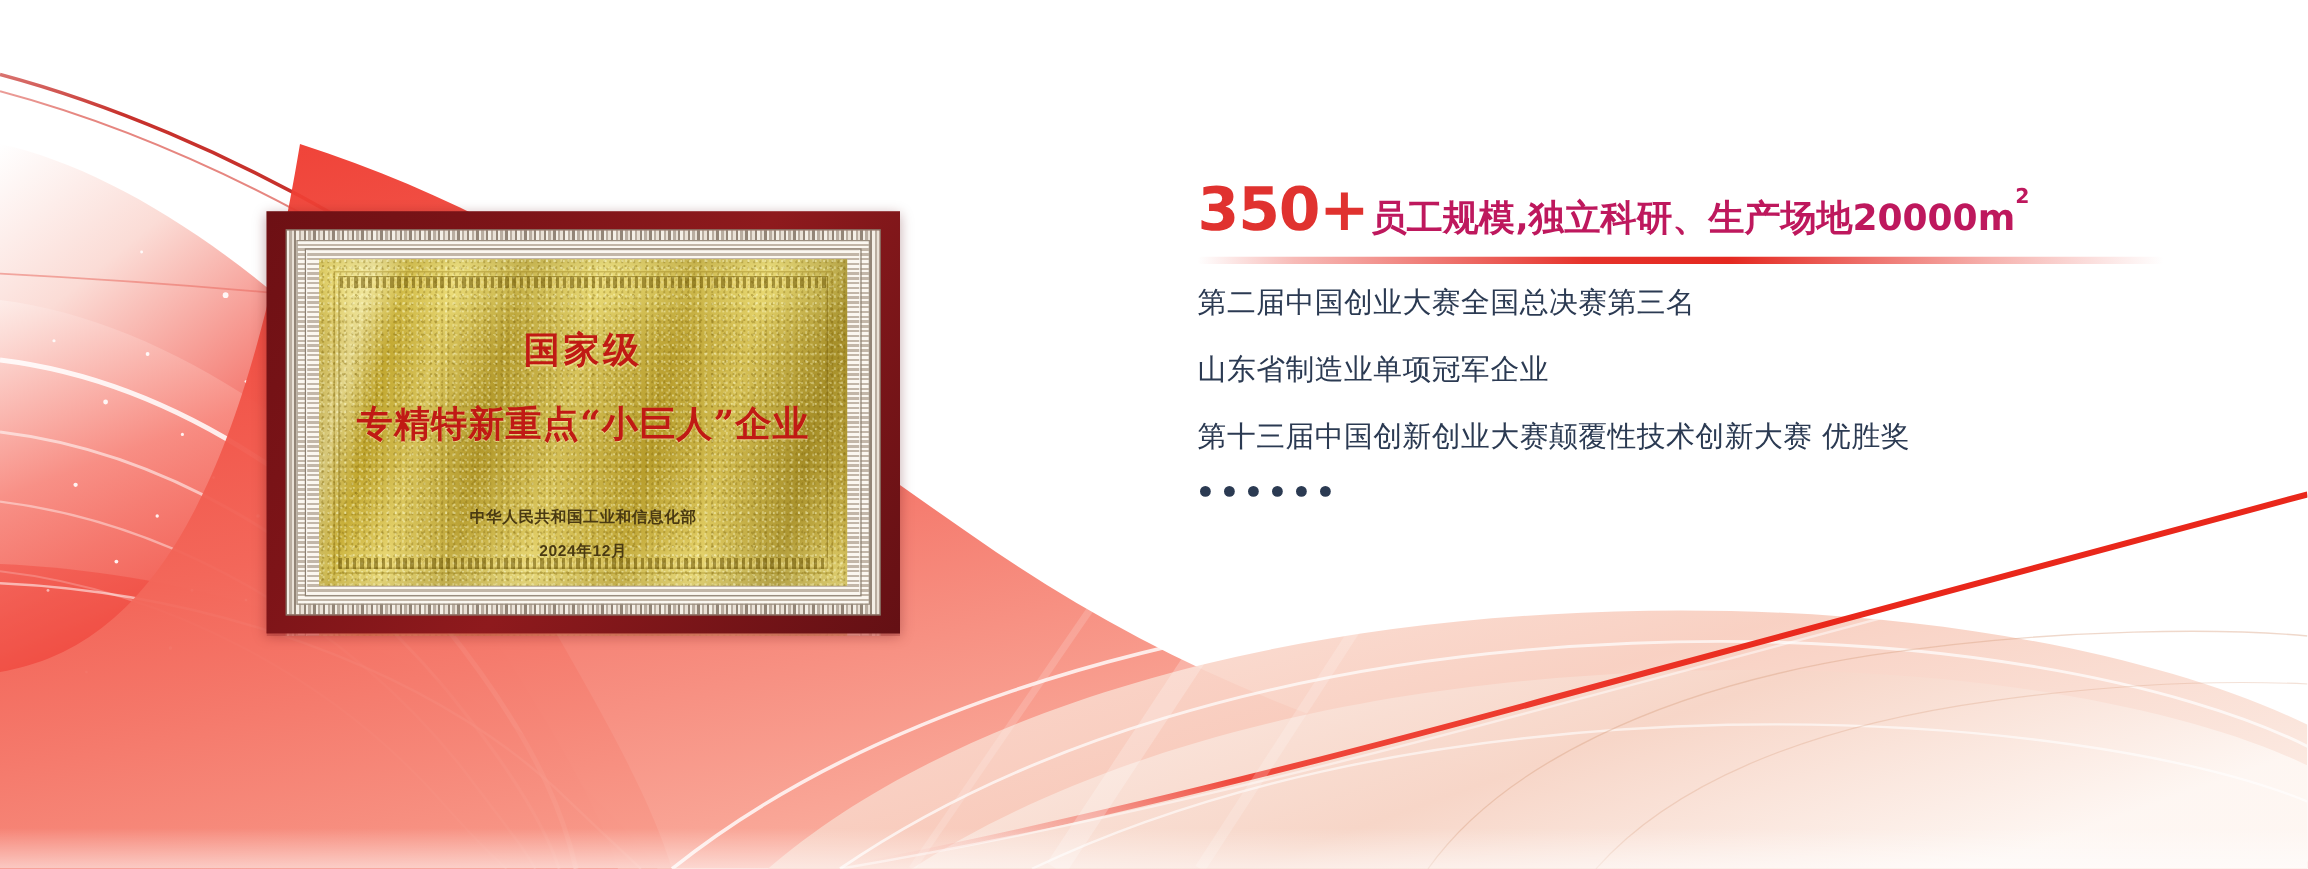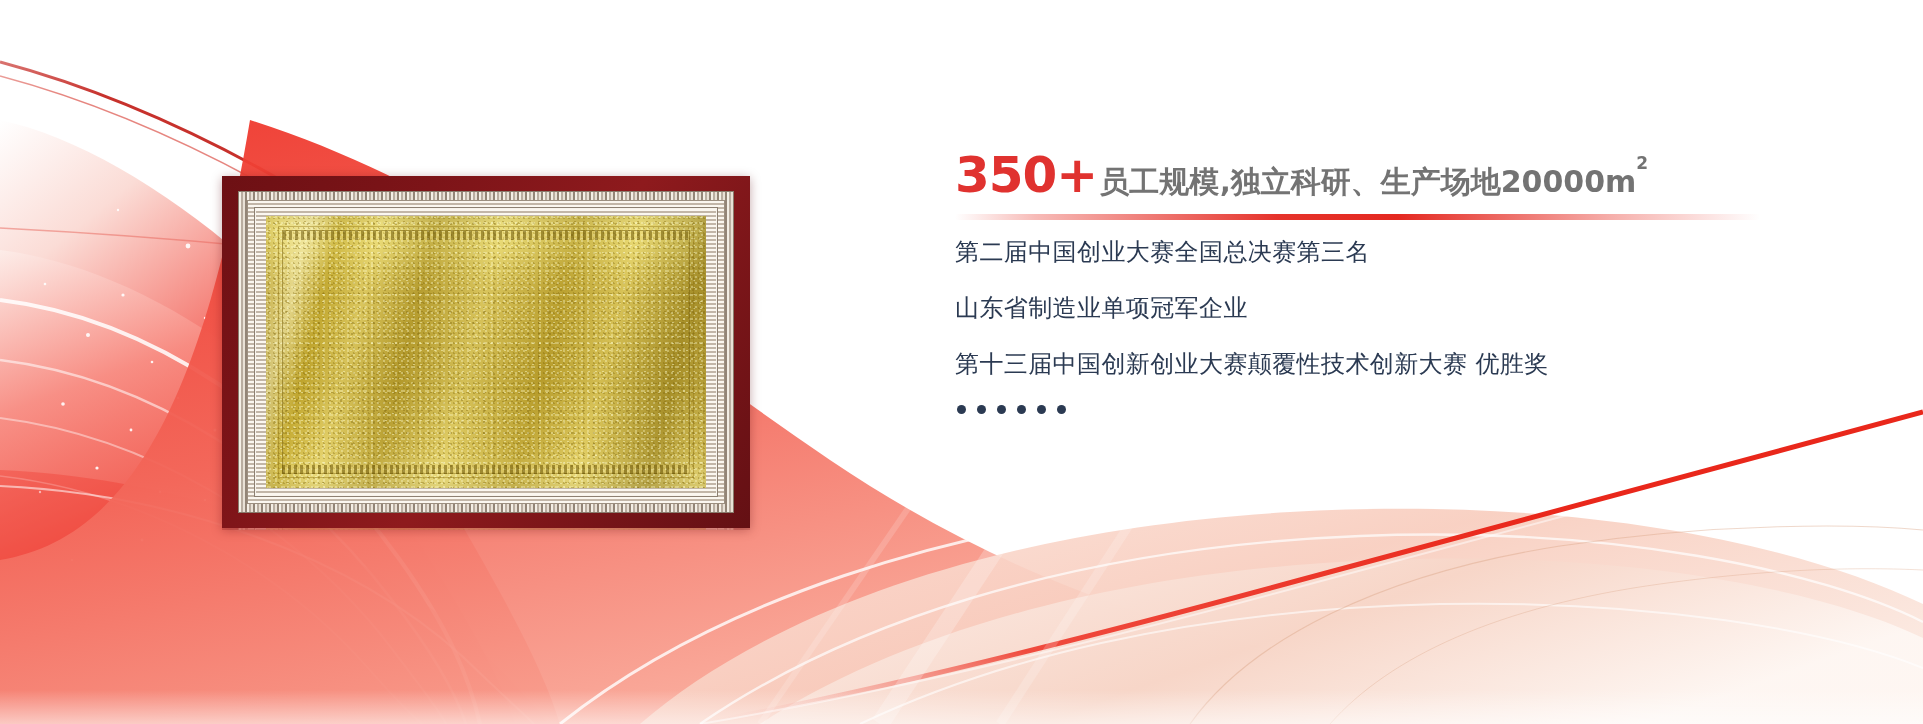--- a/index.html
+++ b/index.html
@@ -118,32 +118,32 @@
     opacity:.30;
     -webkit-mask-image:linear-gradient(to top, transparent 0%, rgba(0,0,0,.18) 45%, rgba(0,0,0,.75) 100%);
     mask-image:linear-gradient(to top, transparent 0%, rgba(0,0,0,.18) 45%, rgba(0,0,0,.75) 100%);
     pointer-events:none;
     filter:blur(.6px);
   }
   .refl-inner{ position:absolute; left:0; bottom:0; width:528px; height:352px; }
 
   
   .content{
-    position:absolute; left:955px; top:150px; width:880px;
+    position:absolute; left:998px; top:150px; width:880px;
   }
   .headline{
     display:flex; align-items:baseline; white-space:nowrap;
     line-height:1;
   }
   .headline .big-num{
     font-size:50px; font-weight:bold; color:#e0322f; letter-spacing:-1px;
     font-family:"DejaVu Sans","Liberation Sans",sans-serif;
   }
   .headline .sub{
-    font-size:30px; font-weight:bold; color:#737373; letter-spacing:0px;
+    font-size:30px; font-weight:bold; color:#be185d; letter-spacing:0px;
     margin-left:2px;
     font-family:"DejaVu Sans","Liberation Sans",sans-serif;
   }
   .headline .sup{ font-size:17px; vertical-align:super; position:relative; top:-12px; }
 
   .headline-rule{
     margin-top:14px; width:805px; height:6px; border-radius:3px;
     background:linear-gradient(90deg,
       rgba(232,60,50,0) 0%,
       rgba(232,60,50,.35) 10%,
@@ -307,20 +307,26 @@
       <div class="frame-outer">
         <div class="frame-mid">
           <div class="frame-inner-line"></div>
         </div>
       </div>
       <div class="gold">
         <div class="gold-texture"></div>
         <div class="gold-border"></div>
         <div class="gold-border-bot"></div>
       </div>
+      <div class="plaque-text">
+        <div class="pt-line1">国家级</div>
+        <div class="pt-line2">专精特新重点“小巨人”企业</div>
+        <div class="pt-issuer">中华人民共和国工业和信息化部</div>
+        <div class="pt-date">2024年12月</div>
+      </div>
     </div>
   </div>
 
   <div class="content">
 
     <div class="headline">
       <span class="big-num">350+</span>
       <span class="sub"><span>员工规模‚独立科研、生产场地20000m</span><sup class="sup">2</sup></span>
     </div>
 

